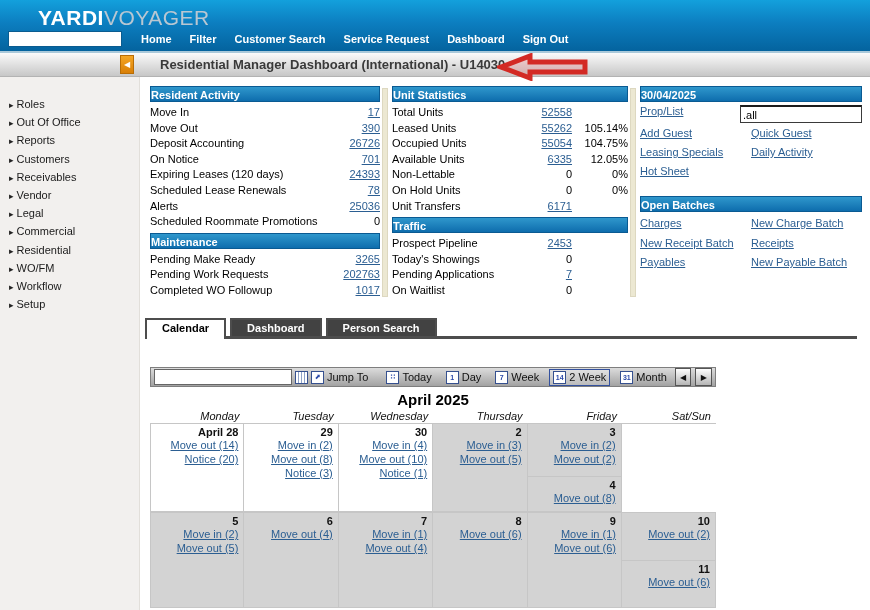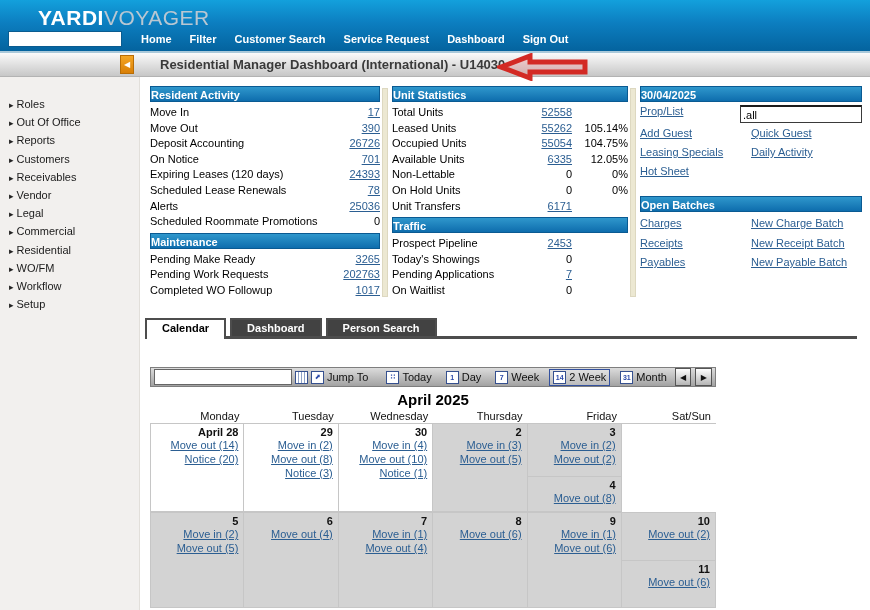--- a/index.html
+++ b/index.html
@@ -61,21 +61,21 @@
          display:inline-flex;align-items:center;justify-content:center;color:#2a49a8;font-size:7px;font-weight:bold;margin-right:3px;cursor:pointer;flex:0 0 auto;}
   .micon.grid{background:repeating-linear-gradient(90deg,#fff 0 2px,#8fa3c8 2px 3px),repeating-linear-gradient(#fff 0 2px,#8fa3c8 2px 3px);}
   .tool-label{font-size:11px;color:#111;margin-right:8px;white-space:nowrap;}
   .vbtn{display:inline-flex;margin-left:6px;padding:1px 3px;cursor:pointer;border:1px solid transparent;}
   .vbtn.selected{border:1px solid #33519e;background:rgba(255,255,255,.25);}
   .vbtn .tool-label{margin-right:0;}
   .navbtn{width:17px;height:16px;margin-left:4px;border:1px solid #555;background:linear-gradient(#fdfdfd,#b5b5b5);
           display:inline-flex;align-items:center;justify-content:center;font-size:8px;color:#111;cursor:pointer;}
   .cal-title{text-align:center;font-size:15px;font-weight:bold;margin:4px 0 2px 0;color:#000;}
   .dayhead-row{display:flex;height:13px;}
-  .dayhead{text-align:right;padding-right:5px;box-sizing:border-box;color:#111;}
+  .dayhead{text-align:right;padding-right:5px;box-sizing:border-box;color:#111;font-style:italic;}
   .week-row{display:flex;border-top:1px solid #c6c6c6;align-items:center;}
   .daycell{box-sizing:border-box;border-right:1px solid #c6c6c6;border-bottom:1px solid #c6c6c6;overflow:hidden;}
   .daycell.first{border-left:1px solid #c6c6c6;}
   .shade-april{background:#ffffff;}
   .shade-may{background:#d3d3d3;}
   .daynum{font-weight:bold;text-align:right;padding:2px 5px 0 0;line-height:12px;color:#111;}
   .evt{display:block;text-align:right;padding-right:5px;line-height:14px;font-size:11px;}
   .subcell{box-sizing:border-box;overflow:hidden;}
   .subcell.top{border-bottom:1px solid #c6c6c6;}
 </style>
@@ -258,22 +258,22 @@
       </div>
     </div>
   <div style="height:14px"></div>
   <div class="phead">Open Batches</div>
   <div id="batch-rows">
       <div class="brow">
         <span class="qcell lnk">Charges</span>
         <span class="qcell lnk">New Charge Batch</span>
       </div>
       <div class="brow">
+        <span class="qcell lnk">New Receipt Batch</span>
         <span class="qcell lnk">Receipts</span>
-        <span class="qcell lnk">New Receipt Batch</span>
       </div>
       <div class="brow">
         <span class="qcell lnk">Payables</span>
         <span class="qcell lnk">New Payable Batch</span>
       </div>
     </div>
 </div>
 
 <div class="tabstrip" id="tabstrip">
     <div class="tab active">Calendar</div>

